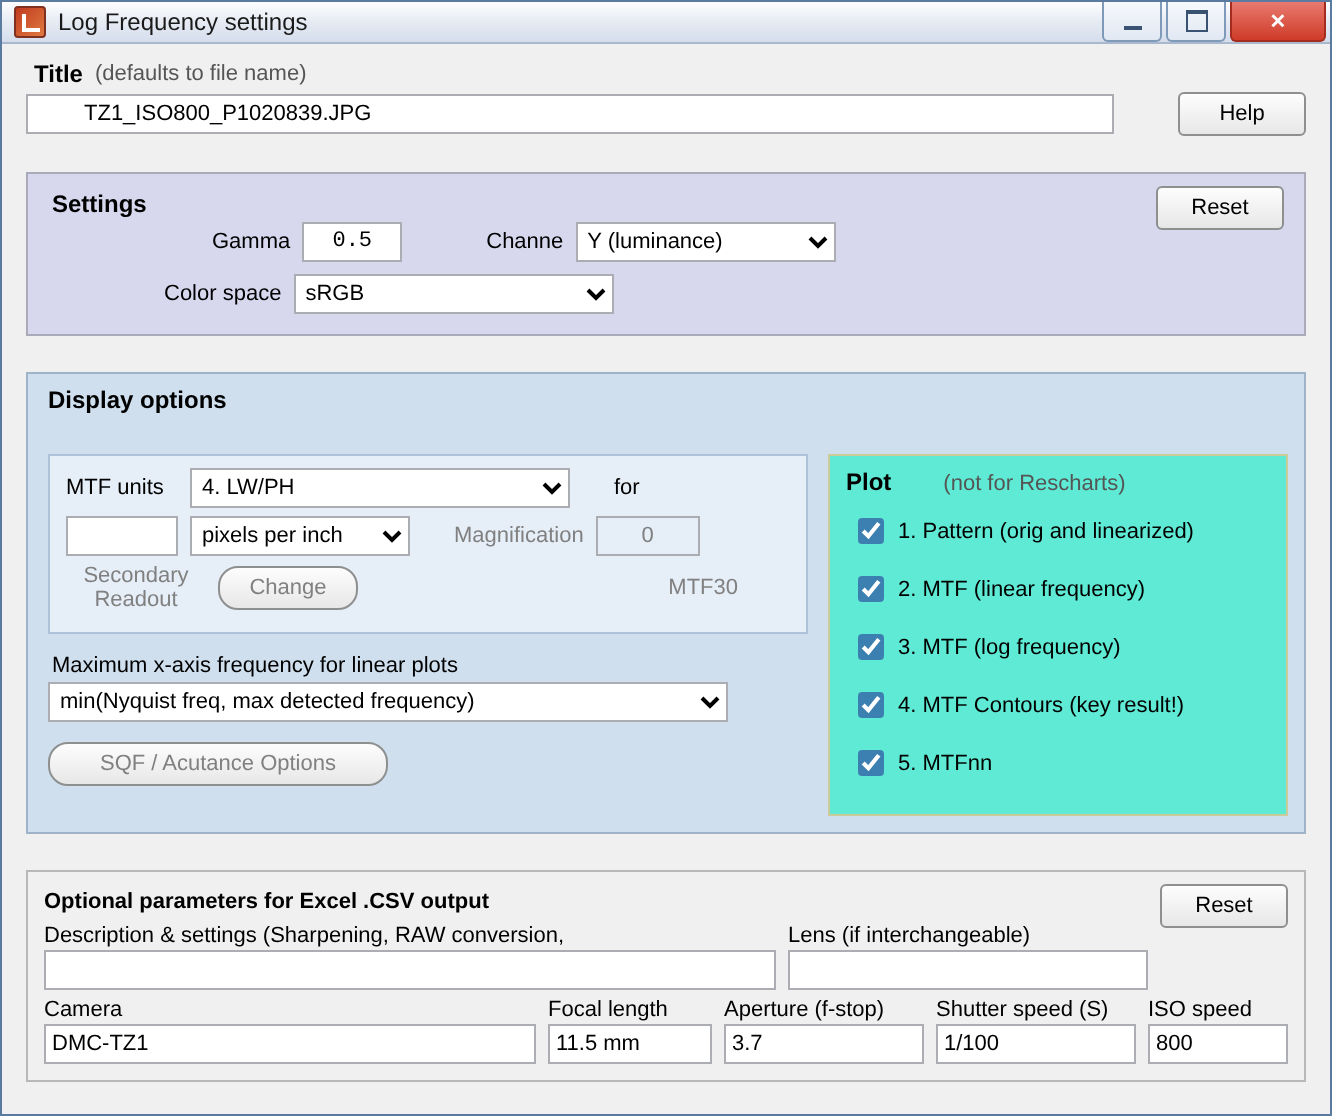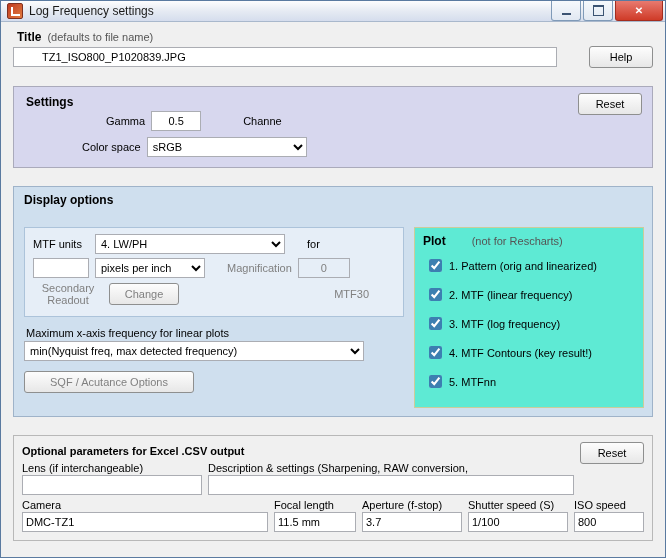--- a/index.html
+++ b/index.html
@@ -17,21 +17,21 @@
   .winbtn.close::before { content:"✕"; font-size:10px;}
   .client { flex: 1; padding: 8px 12px 10px 12px; display: flex; flex-direction: column; gap: 18px; }
 
   .row { display: flex; align-items: center; gap: 6px; }
   .lbl { color: #000; }
   .bold { font-weight: bold; }
   .hint { color: #555; }
   input.text, select { border: 1px solid #abadb3; background: #fff; padding: 2px 3px; height: 20px; }
   select { padding: 0 1px; }
   button.btn { height: 22px; padding: 0 12px; background: linear-gradient(#fdfdfd,#e7e7e7); border: 1px solid #8e8f8f; border-radius: 3px; cursor: default; }
-  button.btn.disabled { color: #808080; }
+  button.btn.disabled { color: #808080; border-radius: 10px; }
 
   .title-row .lbl.bold { font-size: 12px; margin-left: 4px; }
 
   .settings-box { background: #d7d7ee; border: 1px solid #aab; padding: 6px 10px 10px 12px; }
   .settings-box .heading { font-weight: bold; font-size: 12px; margin-bottom: 4px; }
   .settings-inner { display: flex; align-items: center; gap: 6px; flex-wrap: wrap; }
   .settings-inner .lbl { width: auto; }
 
   .display-box { background: #cfdfee; border: 1px solid #9fb3c9; padding: 6px 8px 8px 10px; }
   .display-box .heading { font-weight: bold; font-size: 12px; margin-bottom: 6px; }
@@ -87,23 +87,24 @@
     </div>
 
     <div class="settings-box">
       <div class="row">
         <div class="heading">Settings</div>
         <span class="right-al"></span>
         <button class="btn" style="width:64px">Reset</button>
       </div>
       <div class="settings-inner" style="margin-left:80px; margin-top:-4px;">
         <span class="lbl">Gamma</span>
-        <input class="text" style="width: 50px; text-align: center;" value="0.5">
+        <input class="text" style="width: 50px; text-align: center; font-family: Liberation Mono, monospace;" value="0.5">
         <span style="width:30px"></span>
         <span class="lbl">Channe</span>
+        <select style="width:130px"><option>Y (luminance)</option></select>
       </div>
       <div class="settings-inner" style="margin-left:56px; margin-top:6px;">
         <span class="lbl">Color space</span>
         <select style="width:160px"><option>sRGB</option></select>
       </div>
     </div>
 
     <div class="display-box">
       <div class="heading">Display options</div>
       <div class="disp-body">
@@ -166,26 +167,26 @@
       </div>
     </div>
 
     <div class="optional-box">
       <div class="row">
         <div class="hline">Optional parameters  for Excel .CSV output</div>
         <span class="right-al"></span>
         <button class="btn" style="width:64px">Reset</button>
       </div>
       <div class="opt-row" style="margin-top:-2px;">
+        <div class="opt-col" style="flex:1">
+          <span class="lbl">Description &amp; settings (Sharpening, RAW conversion,</span>
+          <input class="text" value="" style="">
+        </div>
         <div class="opt-col" style="width:180px">
           <span class="lbl">Lens (if interchangeable)</span>
-          <input class="text" value="" style="">
-        </div>
-        <div class="opt-col" style="flex:1">
-          <span class="lbl">Description &amp; settings (Sharpening, RAW conversion,</span>
           <input class="text" value="" style="">
         </div>
         <span style="width:64px"></span>
       </div>
       <div class="opt-row" style="margin-top:4px;">
         <div class="opt-col" style="flex:1.8">
           <span class="lbl">Camera</span>
           <input class="text" value="DMC-TZ1" style="">
         </div>
         <div class="opt-col" style="width:82px">

